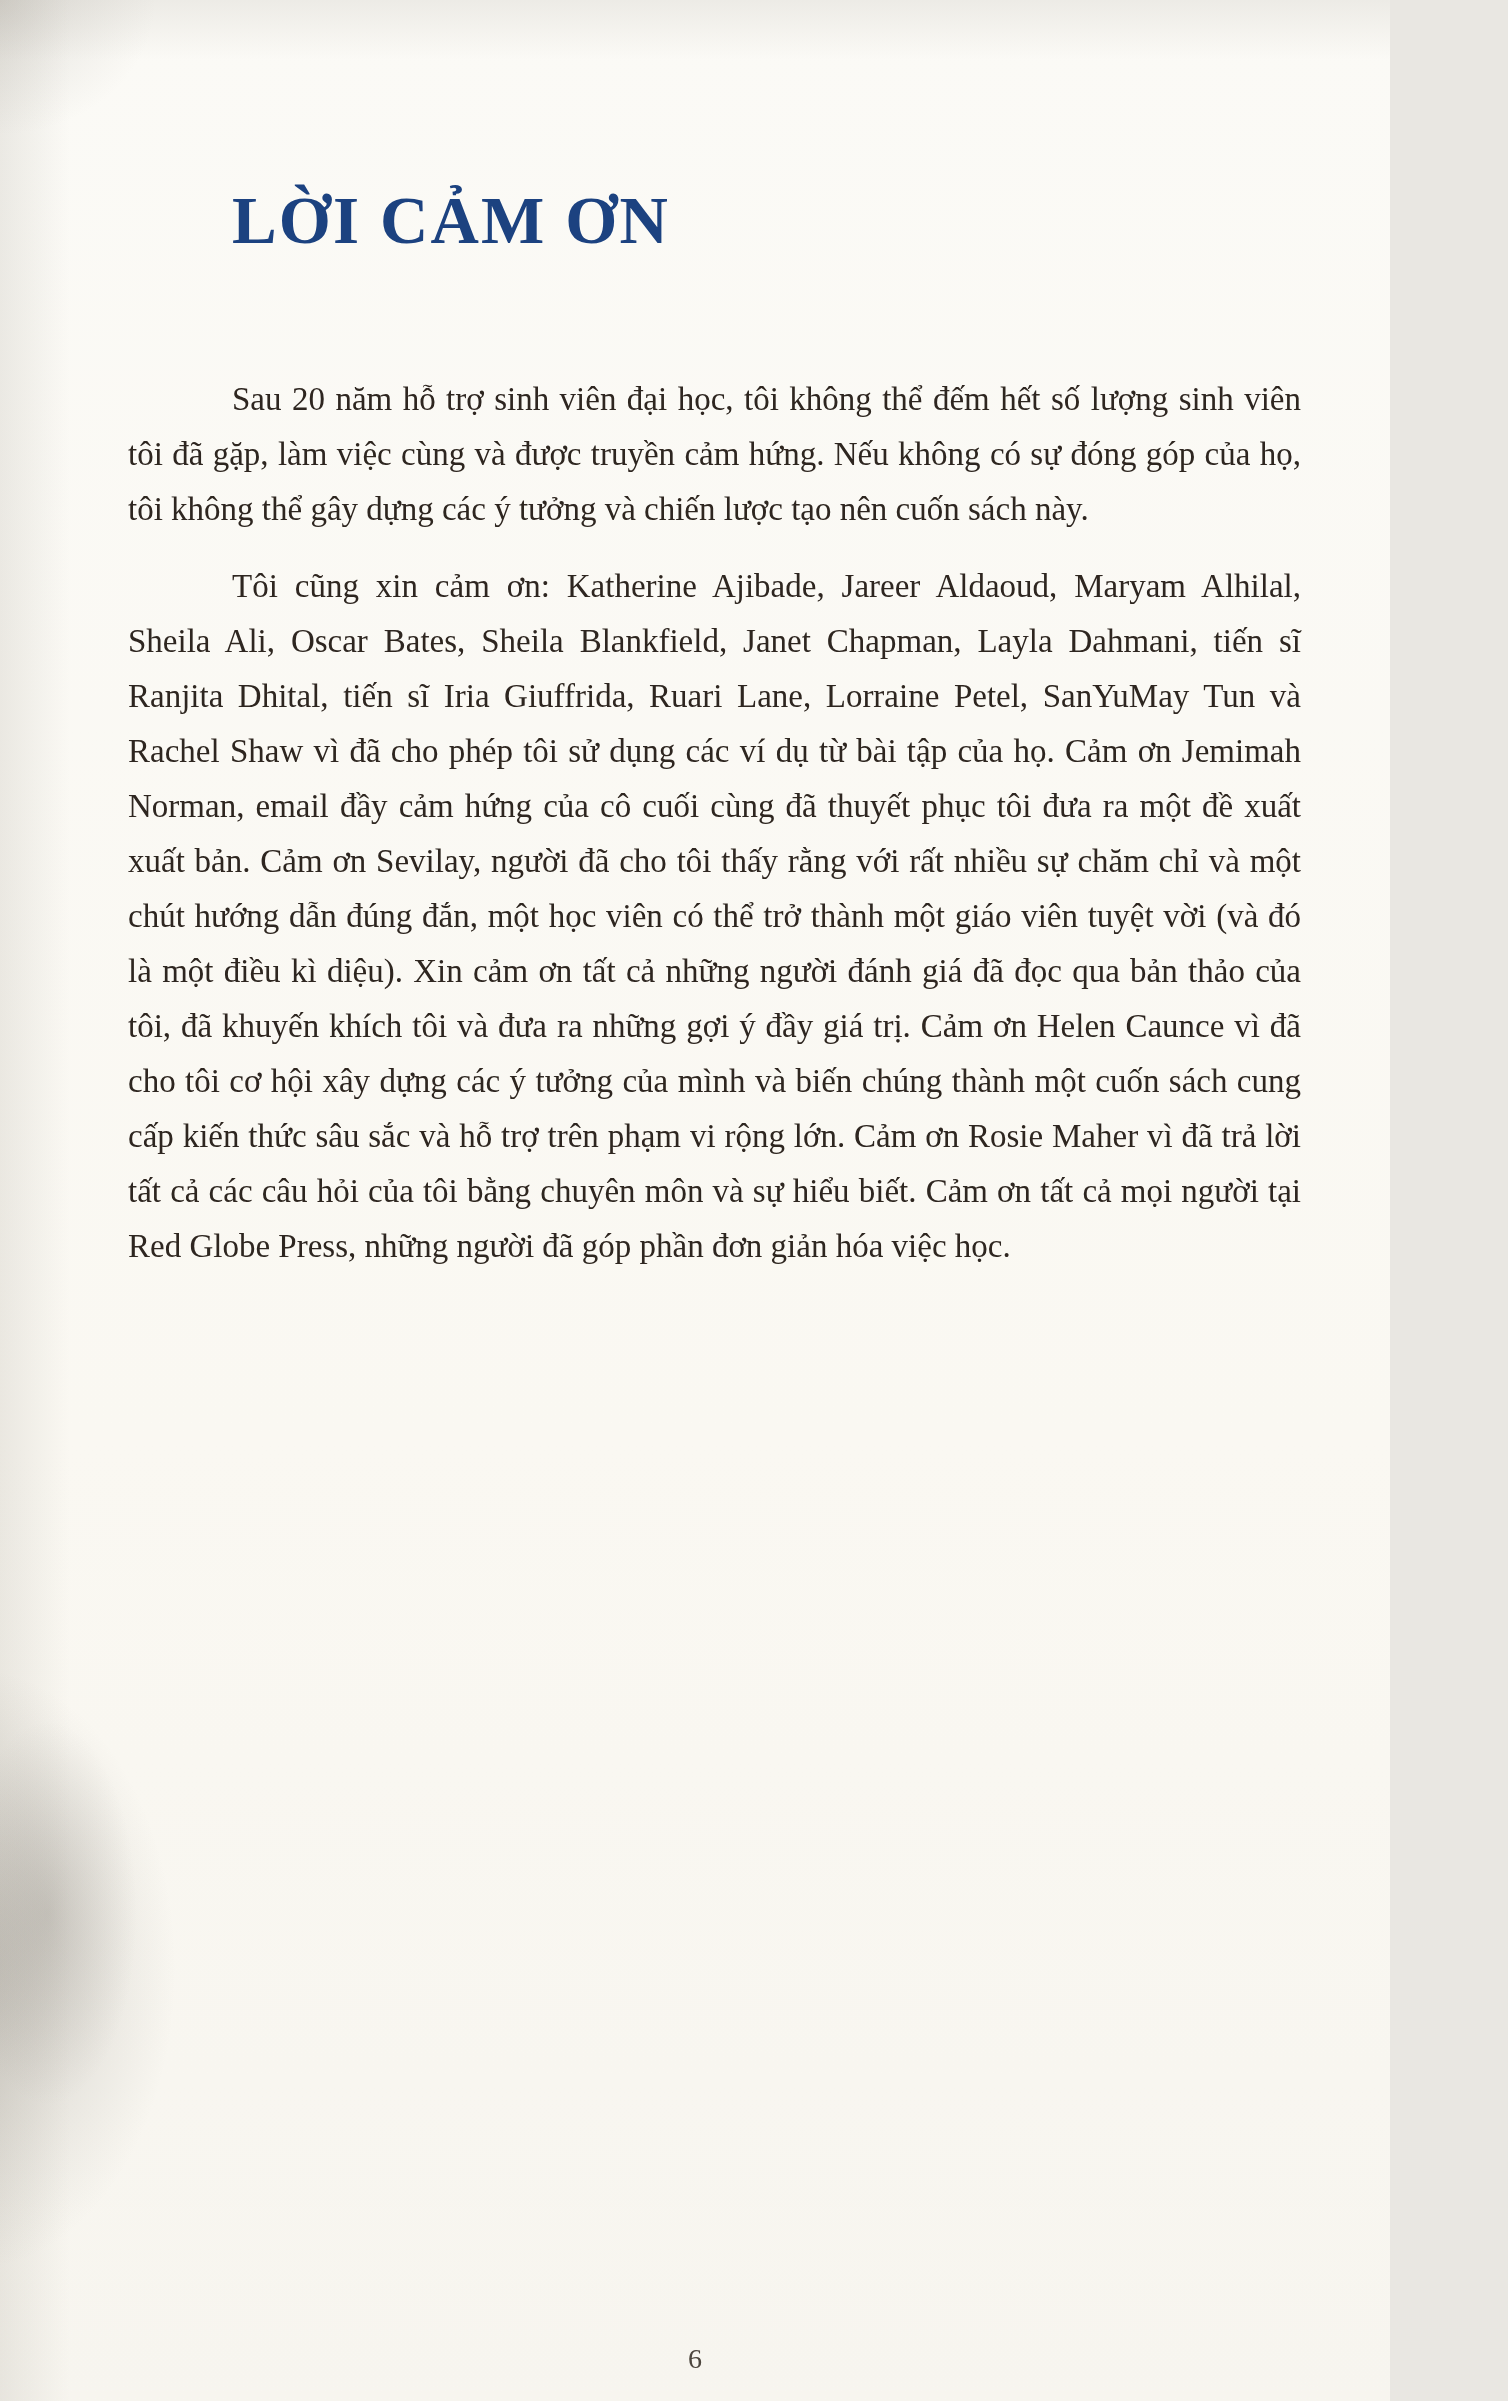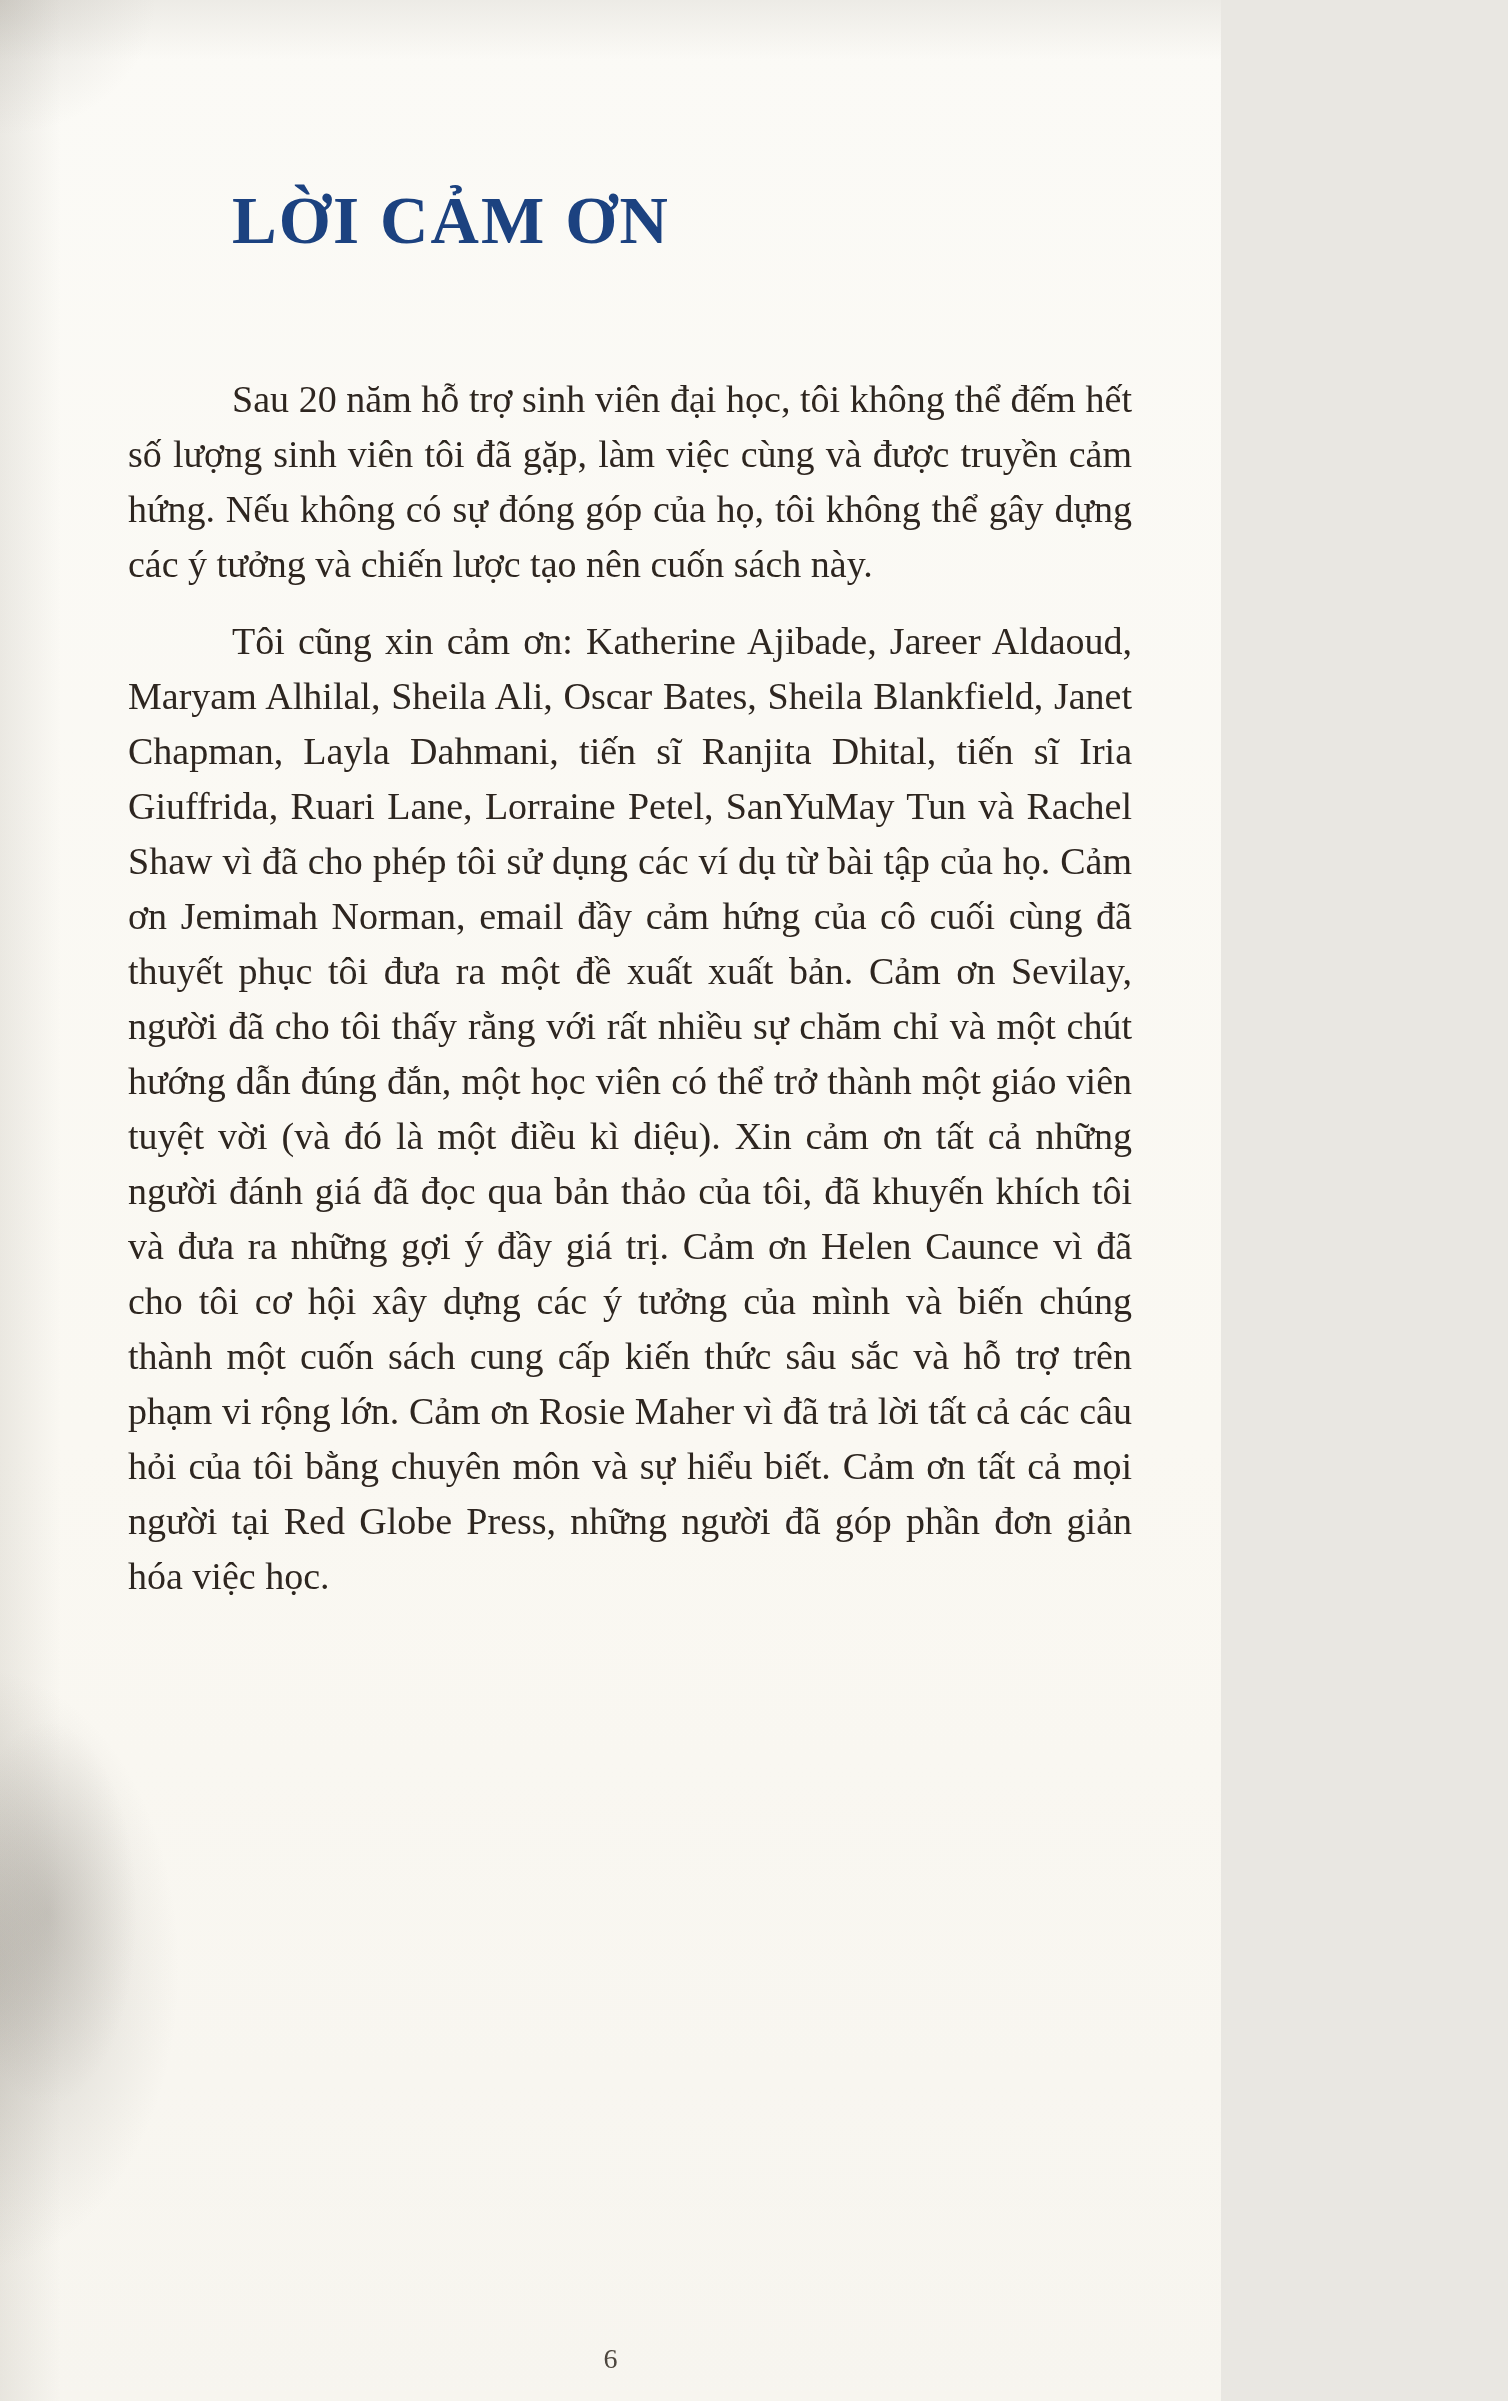--- a/index.html
+++ b/index.html
@@ -7,21 +7,21 @@
     padding: 0;
   }
   body {
     width: 1509px;
     height: 2401px;
     background: #e9e7e2;
     font-family: "Liberation Serif", "DejaVu Serif", serif;
   }
   .page {
     position: relative;
-    width: 1221px;
+    width: 1390px;
     height: 2401px;
     overflow: hidden;
     background:
       radial-gradient(ellipse 291px 430px at -2% 82%, rgba(110,104,95,0.30), rgba(110,104,95,0) 70%),
       radial-gradient(ellipse 208px 180px at 0% 0%, rgba(140,134,124,0.22), rgba(140,134,124,0) 75%),
       linear-gradient(90deg, rgba(150,144,132,0.16) 0%, rgba(150,144,132,0) 5%),
       linear-gradient(180deg, rgba(150,144,132,0.14) 0%, rgba(150,144,132,0) 2.5%),
       linear-gradient(180deg, #fbfaf6 0%, #faf8f2 60%, #f7f5ef 100%);
     color: #2e2620;
   }
@@ -34,21 +34,21 @@
   .title {
     margin: 0 0 114px 104px;
     font-size: 67px;
     font-weight: bold;
     letter-spacing: 2.1px;
     color: #1c4280;
     line-height: 1.1;
   }
   .para {
     margin: 0 16px 22px 0;
-    font-size: 38px;
+    font-size: 33px;
     line-height: 55px;
     text-align: justify;
     text-indent: 104px;
     color: #2e2620;
   }
   .page-number {
     position: absolute;
     bottom: 26px;
     left: 0;
     width: 100%;

